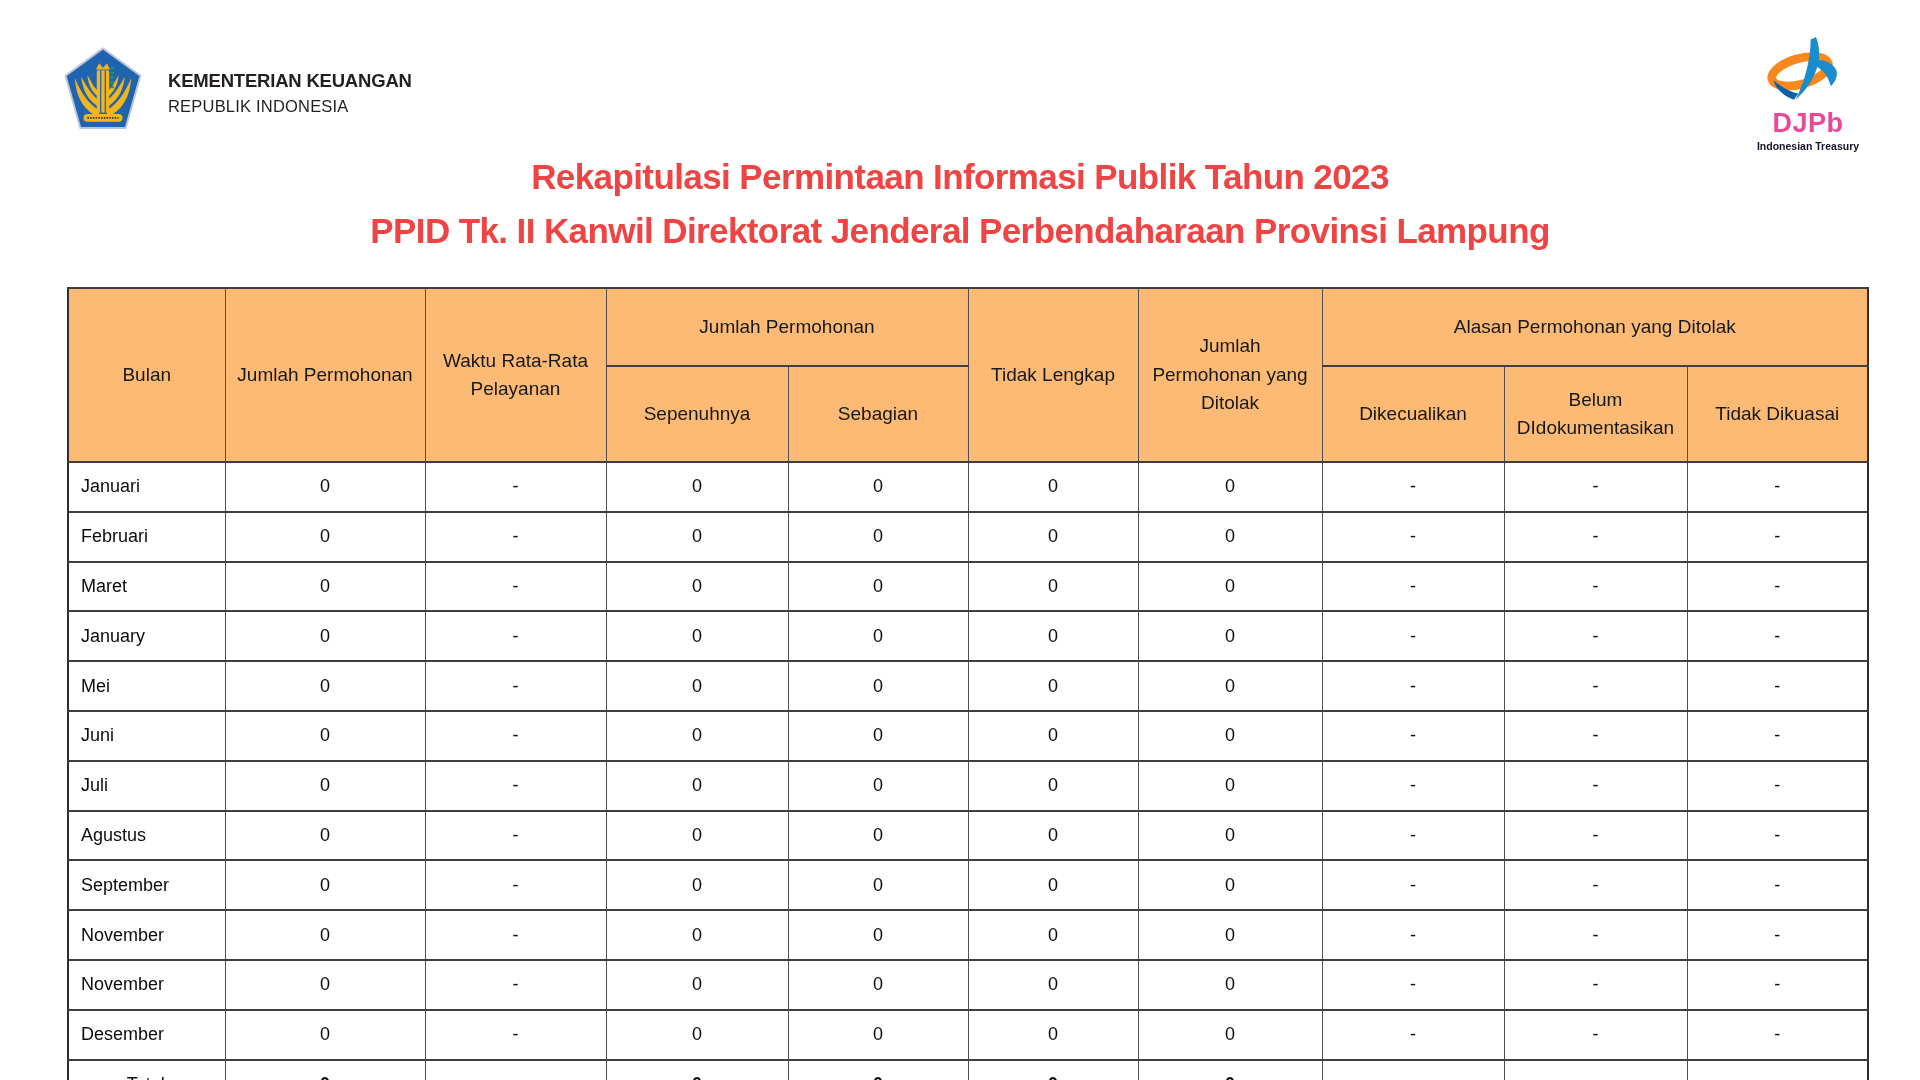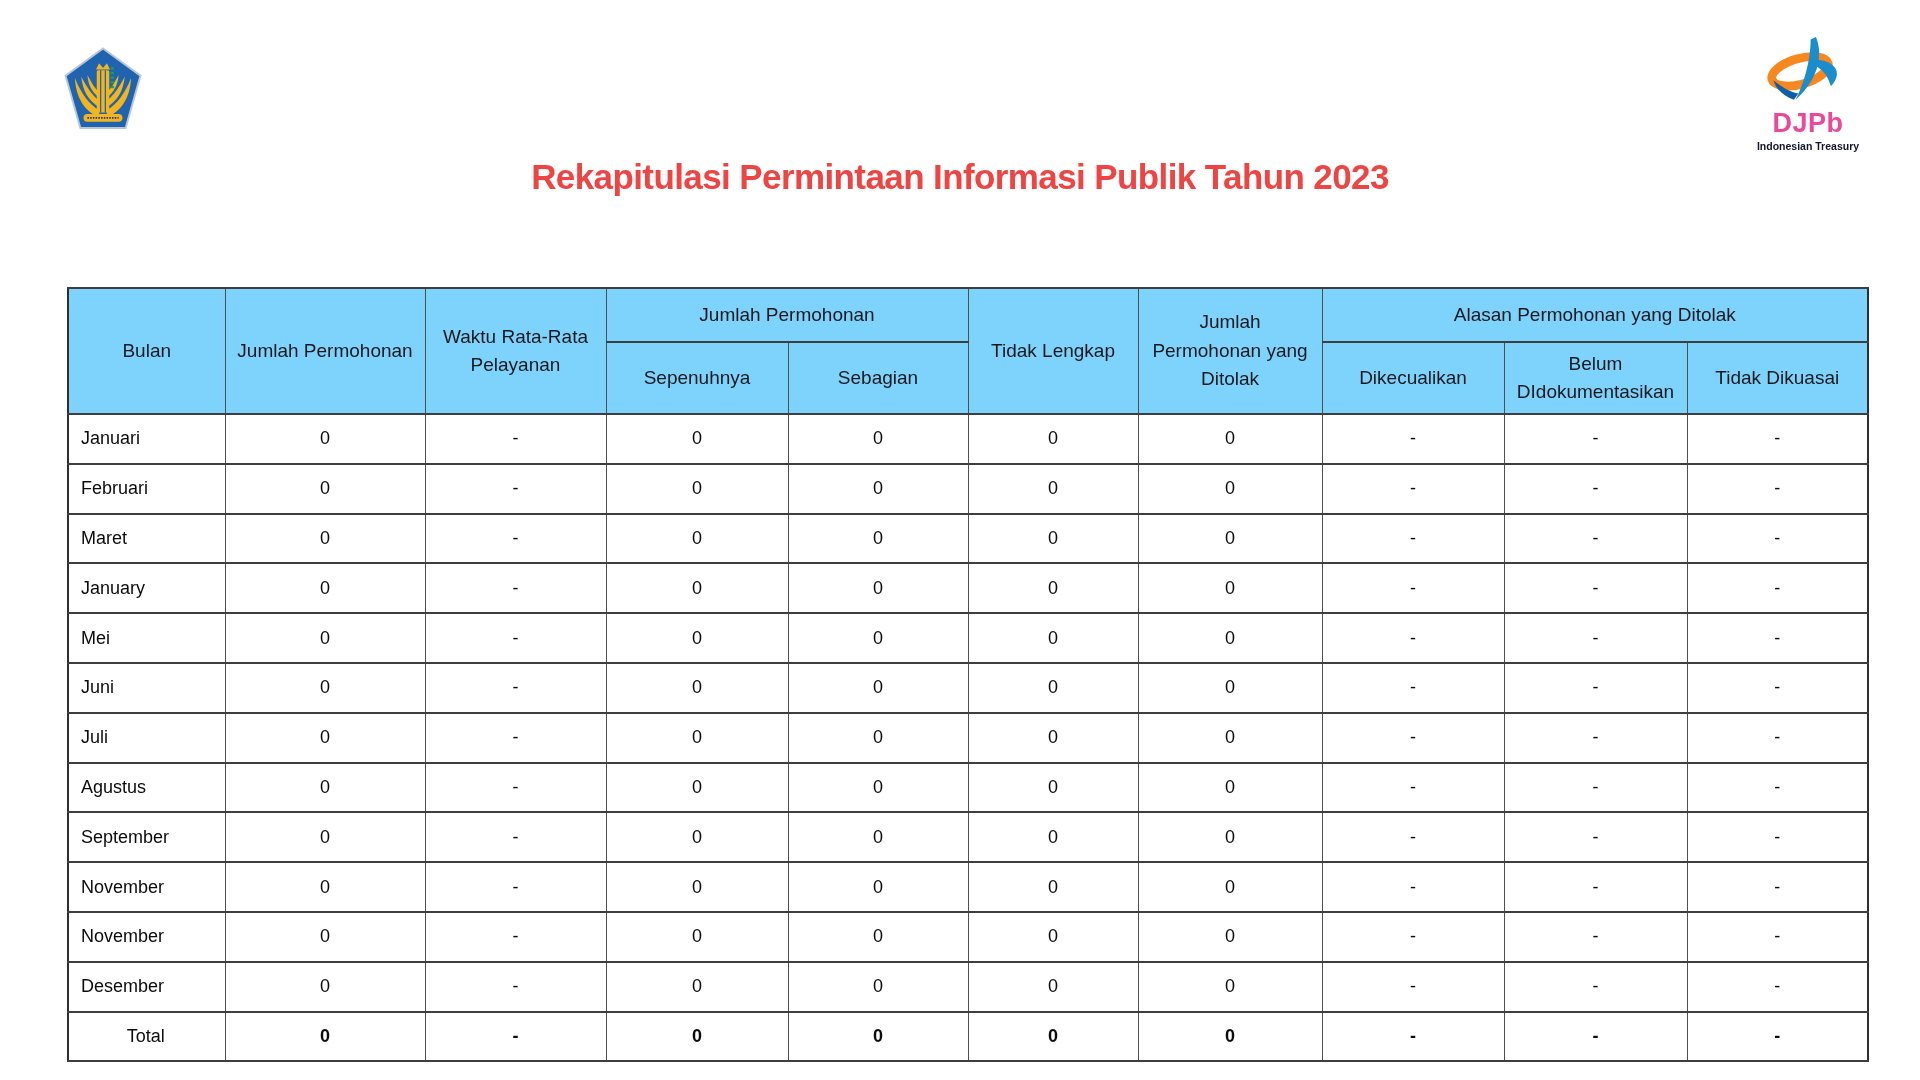--- a/index.html
+++ b/index.html
@@ -25,22 +25,22 @@
     border-collapse:collapse;table-layout:fixed;
     position:absolute;left:67px;top:287px;width:1800px;
     border:2.5px solid #2e2e2e;
   }
   th,td{
     border-left:1px solid #4f4f4f;border-right:1px solid #4f4f4f;
     border-top:2px solid #3e3e3e;border-bottom:2px solid #3e3e3e;
     overflow:hidden;
   }
   th{
-    background:#7dd3fc;font-weight:400;font-size:19px;color:#15191e;
-    padding:4px 8px;line-height:1.5;vertical-align:middle;
+    background:#fdba74;font-weight:400;font-size:19px;color:#15191e;
+    padding:16px 8px;line-height:1.5;vertical-align:middle;
   }
   thead tr.gr1 th{height:44px;}
   thead tr.gr2 th{height:62px;}
   td{
     font-size:18px;text-align:center;vertical-align:middle;color:#0c0c0c;
     height:47.8px;padding:0 6px;background:#fff;
   }
   td.month-cell{text-align:left;padding-left:12px;}
   tr.total-row td{font-weight:700;}
   tr.total-row td.month-cell{text-align:center;padding-left:4px;font-weight:400;}
@@ -69,37 +69,42 @@
       <rect x="60" y="26" width="4" height="3" fill="#1f9e4b"></rect>
       <rect x="60" y="32" width="4" height="3" fill="#1f9e4b"></rect>
       <rect x="60" y="38" width="4" height="3" fill="#1f9e4b"></rect>
       <rect x="60" y="44" width="4" height="3" fill="#1f9e4b"></rect>
       <rect x="60" y="50" width="4" height="3" fill="#1f9e4b"></rect>
 
       <rect x="25" y="86" width="50" height="10" rx="5" fill="#f2b520"></rect>
       <line x1="30" y1="91" x2="70" y2="91" stroke="#233b66" stroke-width="2" stroke-dasharray="2 1.5"></line>
     </svg>
   </span>
+  <div class="kemenkeu-text">
+    <div class="l1">KEMENTERIAN KEUANGAN</div>
+    <div class="l2">REPUBLIK INDONESIA</div>
+  </div>
 </div>
 
 <div class="djpb">
   <span>
     <svg viewBox="0 0 100 86" aria-hidden="true">
       <ellipse cx="41" cy="40" rx="33" ry="14.5" transform="rotate(-16 41 40)" fill="none" stroke="#f6881f" stroke-width="10"></ellipse>
       <path d="M59,1 C67,20 63,48 36,72 C49,47 53,20 53,4 Z" fill="#1b8ccc"></path>
       <path d="M61,27 C81,29 90,42 76,57 C73,47 68,38 57,33 Z" fill="#1b8ccc"></path>
       <path d="M34,72 C22,68 13,59 11,50 C22,59 30,63 39,65 Z" fill="#0e5ea8"></path>
     </svg>
   </span>
   <div class="wordmark">DJPb</div>
   <div class="sub">Indonesian Treasury</div>
 </div>
 
 <div class="title">
   <div>Rekapitulasi Permintaan Informasi Publik Tahun 2023</div>
+  <div>PPID Tk. II Kanwil Direktorat Jenderal Perbendaharaan Provinsi Lampung</div>
 </div>
 
 <table>
   <colgroup>
     <col style="width:157px">
       <col style="width:200px">
       <col style="width:181px">
     <col style="width:182px">
       <col style="width:180px">
       <col style="width:170px">

